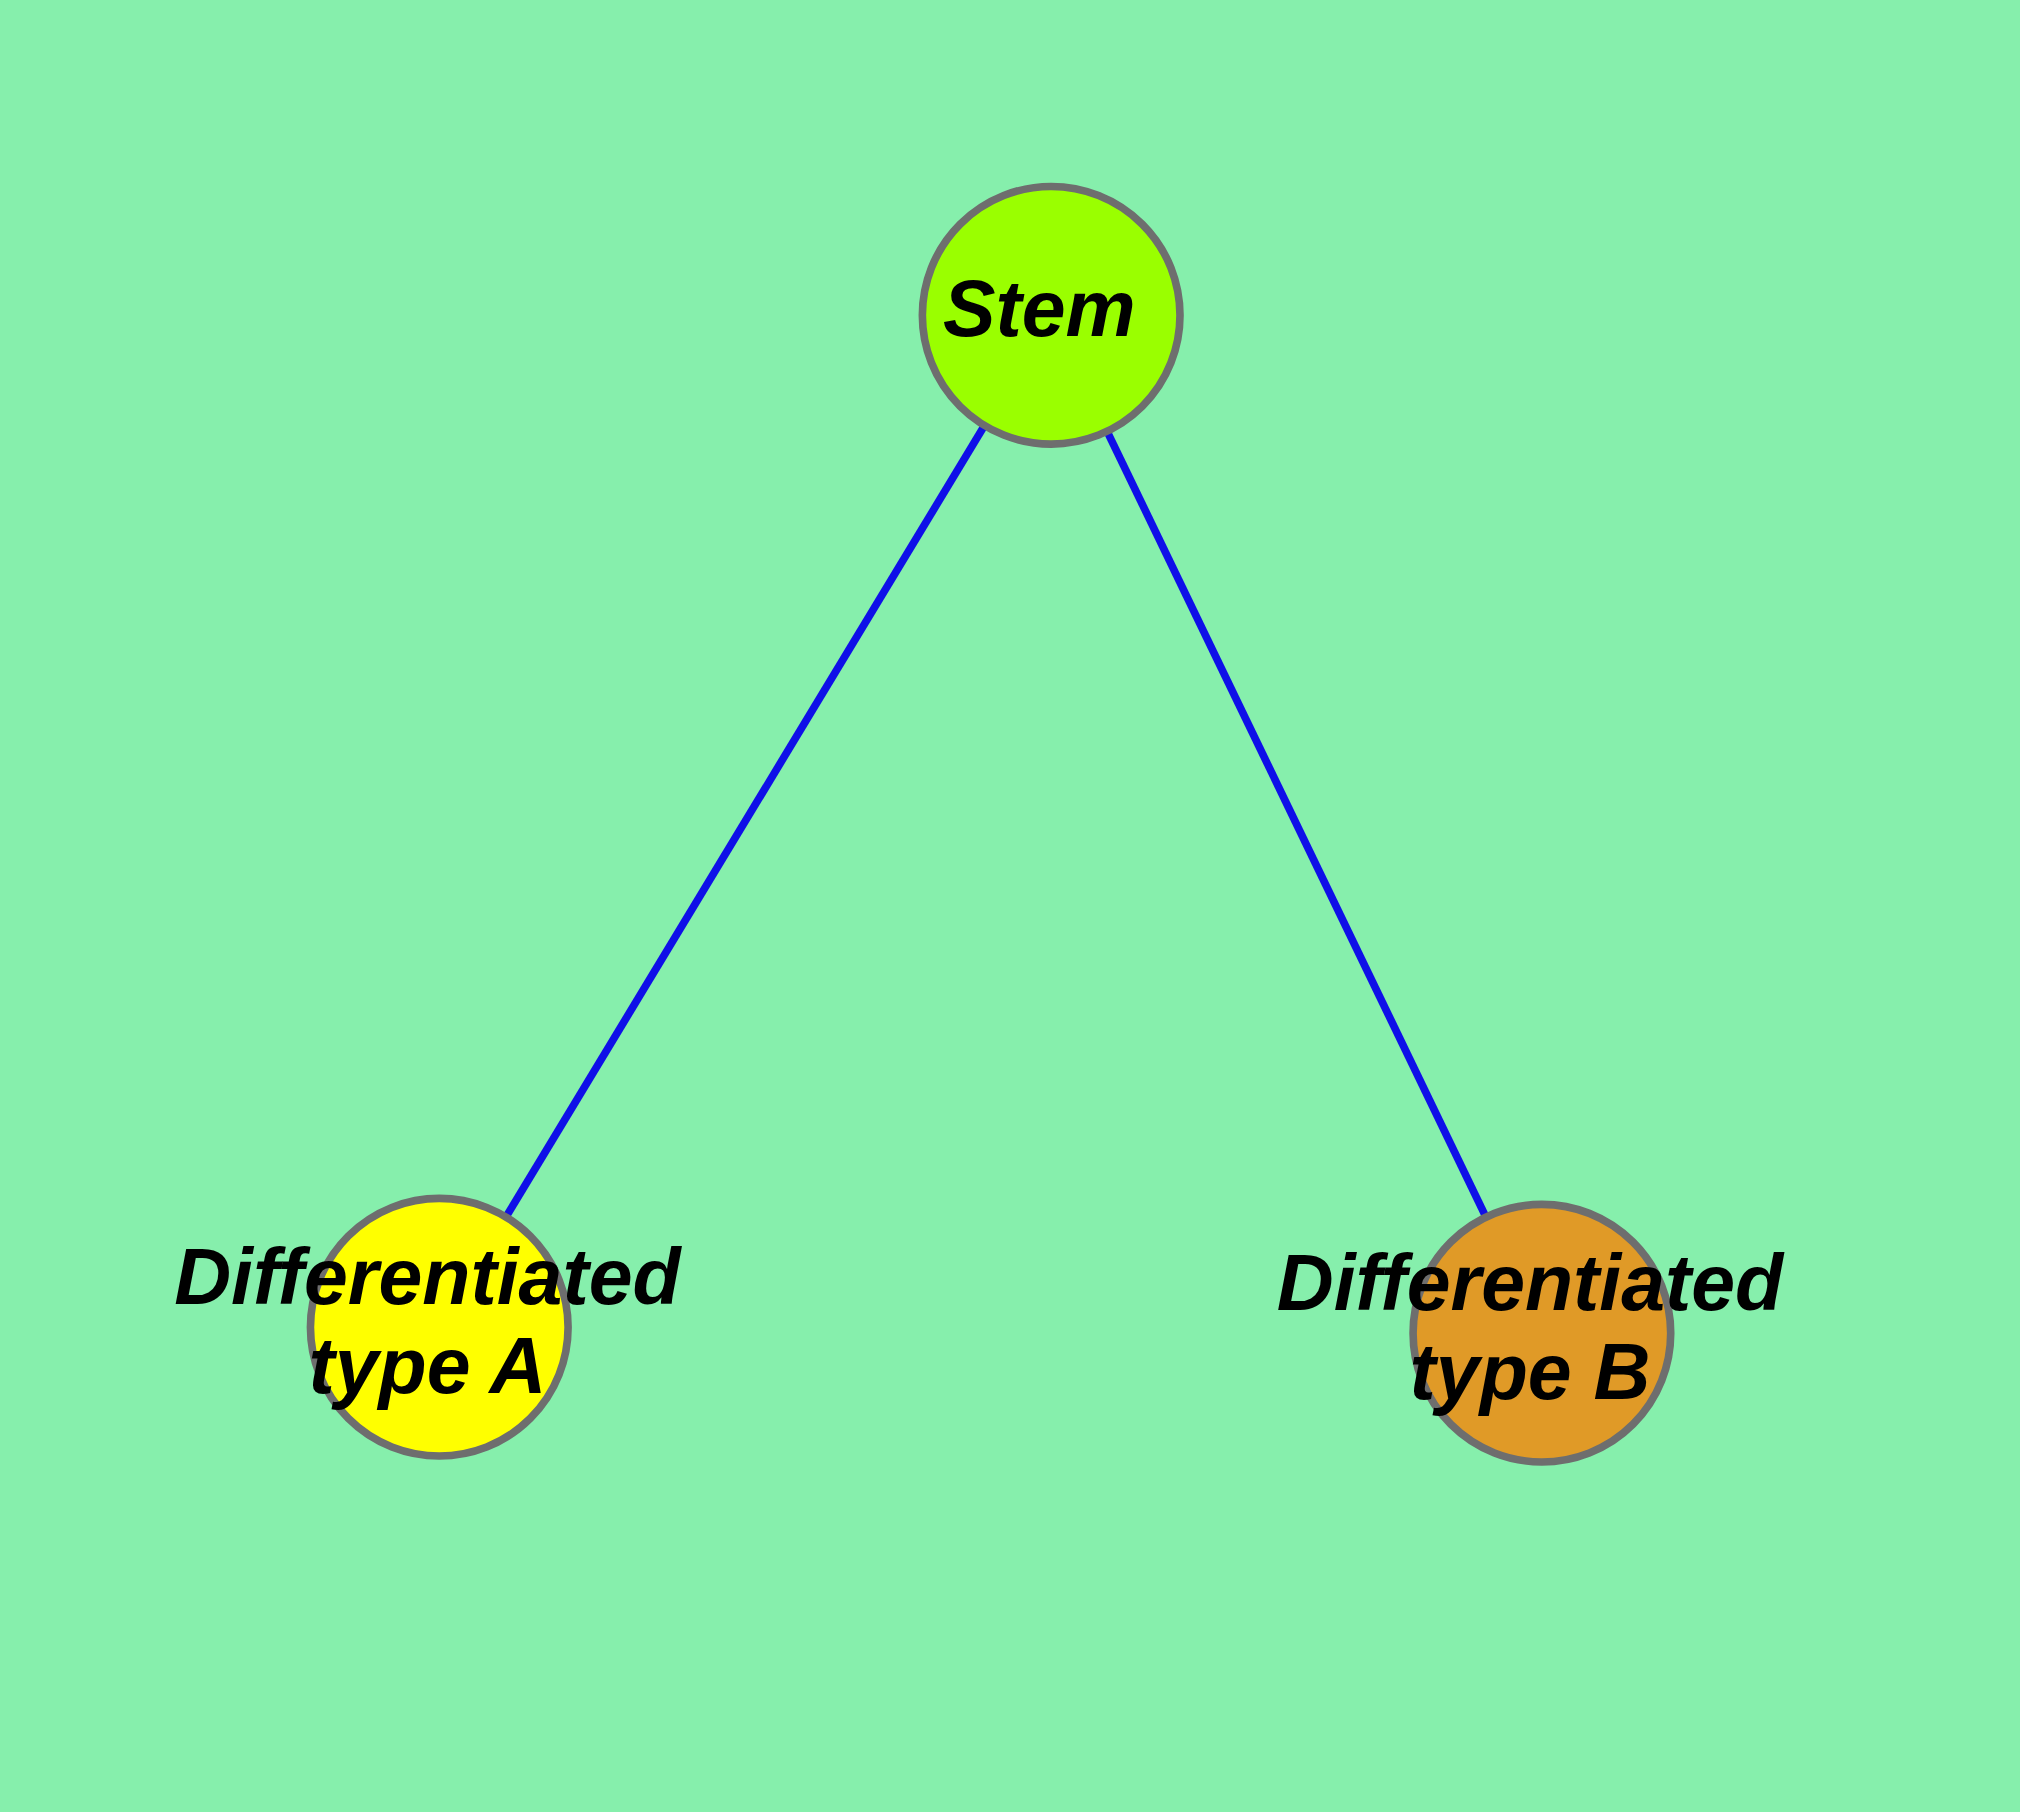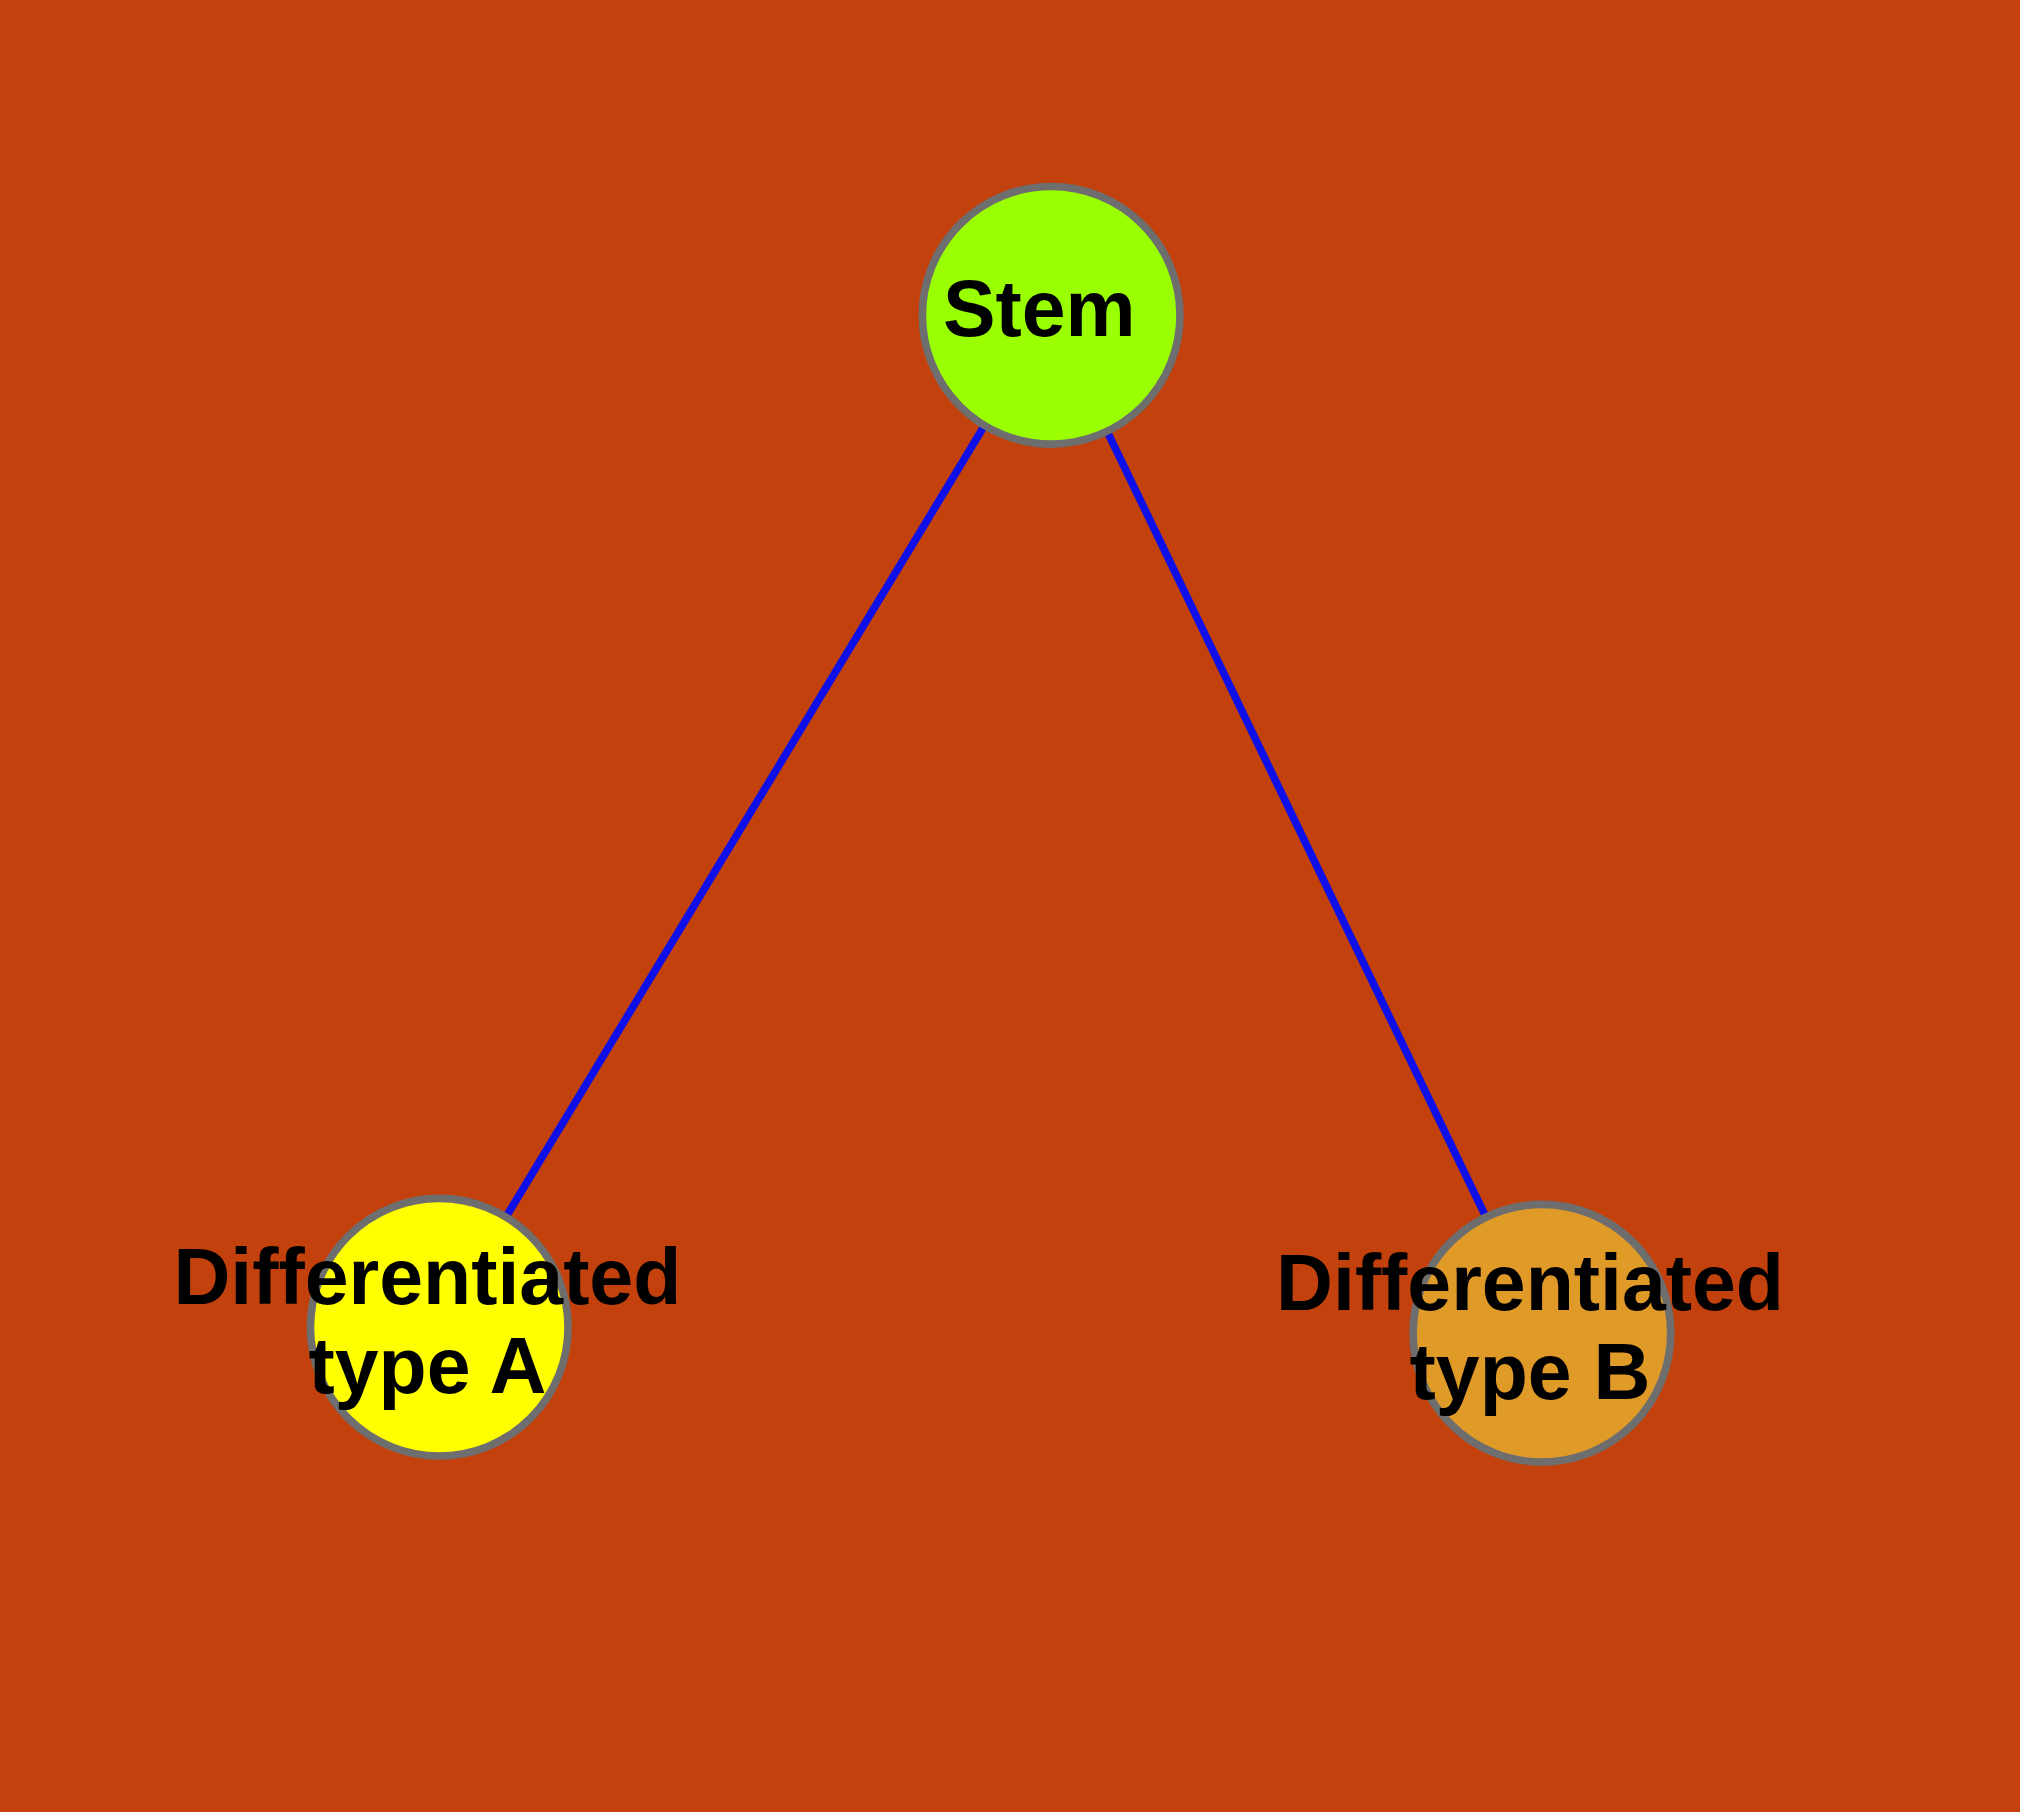--- a/index.html
+++ b/index.html
@@ -41,21 +41,21 @@
     fill: #000000;
     text-anchor: middle;
     dominant-baseline: middle;
     white-space: pre;
   }
   .node-label tspan { font-family: "Liberation Sans", sans-serif; }
 </style>
 </head>
 <body>
 
-<div id="canvas" style="width: 2021px; height: 1812px; background: #c2410c;">
+<div id="canvas" style="width: 2021px; height: 1812px; background: #86efac; font-style: italic;">
   <svg id="graph-svg" viewBox="0 0 2384 2138">
     <g id="edges-group">
         <line class="edge-line" x1="1162.3834377353603" y1="500.3575835789195" x2="595.6165622646397" y2="1437.6424164210805" stroke="#0f0fe8" stroke-width="9"></line>
         <line class="edge-line" x1="1305.1399875807738" y1="507.1176599041614" x2="1753.8600124192262" y2="1437.8823400958386" stroke="#0f0fe8" stroke-width="9"></line>
       </g>
     <g id="nodes-group">
         <g>
           <circle class="node-circle" cx="1240" cy="372" r="152" fill="#9aff00" stroke="#6e6e6e"></circle>
           <text class="node-label" x="1226" y="372"><tspan x="1226" dy="0">Stem</tspan></text>
         </g>

